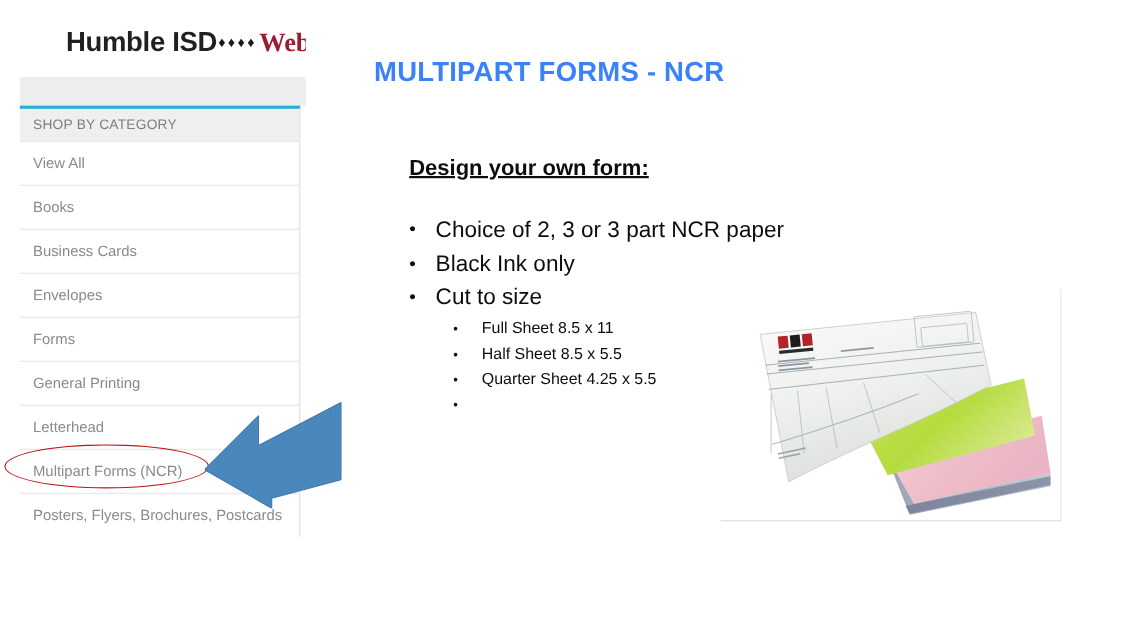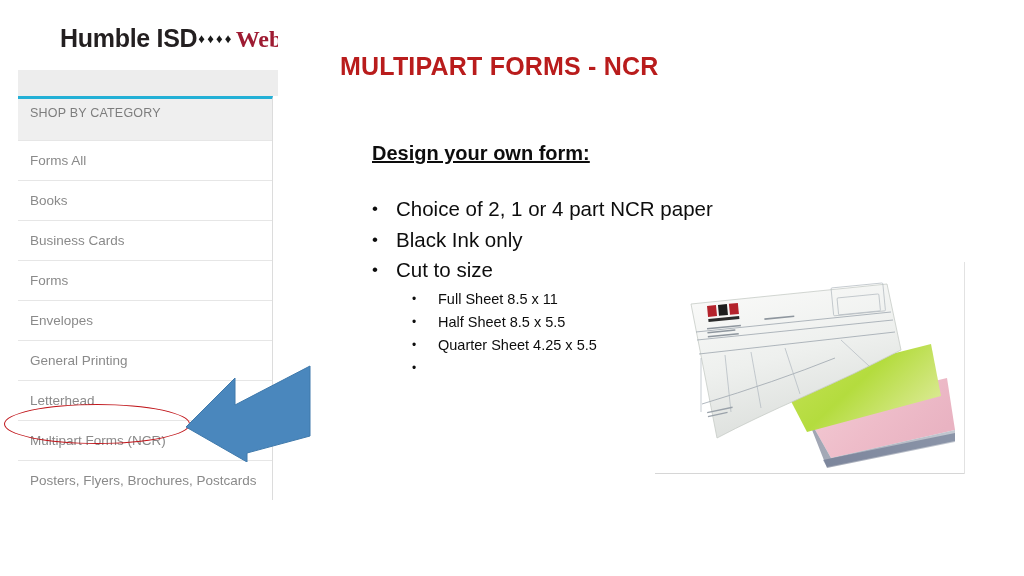--- a/index.html
+++ b/index.html
@@ -92,21 +92,21 @@
   .cat-panel {
     position: absolute;
     left: 0;
     top: 84px;
     width: 254px;
     background: #ffffff;
     border-top: 3px solid #23b0d6;
     border-right: 1px solid #dcdcdc;
   }
   .cat-title {
-    height: 41px;
+    height: 29px;
     line-height: 29px;
     padding-left: 12px;
     font-size: 12.5px;
     color: #7d7d7d;
     background: #efefef;
     letter-spacing: 0.2px;
     white-space: nowrap;
   }
   .cat-item {
     height: 39px;
@@ -142,21 +142,21 @@
     height: 104px;
   }
 
   
   #slide-title {
     position: absolute;
     left: 340px;
     top: 52px;
     font-size: 25px;
     font-weight: bold;
-    color: #b91c1c;
+    color: #3b82f6;
     letter-spacing: 0.2px;
     white-space: nowrap;
   }
 
   #subhead {
     position: absolute;
     left: 372px;
     top: 142px;
     font-size: 20px;
     font-weight: bold;
@@ -245,46 +245,46 @@
       <div class="logo-row">
         <span class="logo-isd">Humble ISD</span><span class="logo-diamonds">♦♦♦♦</span><span class="logo-w2p w2p-web">Web</span><span class="logo-w2p w2p-two">2</span><span class="logo-w2p w2p-pri">Pri</span>
       </div>
     </div>
 
     <div class="header-gap"></div>
 
     <div class="cat-panel">
       <div class="cat-title">SHOP BY CATEGORY</div>
 
-      <div class="cat-item">Forms All</div>
+      <div class="cat-item">View All</div>
       <div class="cat-item">Books</div>
       <div class="cat-item">Business Cards</div>
+      <div class="cat-item">Envelopes</div>
       <div class="cat-item">Forms</div>
-      <div class="cat-item">Envelopes</div>
       <div class="cat-item">General Printing</div>
       <div class="cat-item">Letterhead</div>
       <div class="cat-item">Multipart Forms (NCR)</div>
       <div class="cat-item">Posters, Flyers, Brochures, Postcards</div>
     </div>
   </div>
 
   <div id="highlight-ellipse"></div>
 
   <svg id="pointer-arrow" viewBox="0 0 126 104">
     <polygon points="0,69 49,20 49,47 124,8 124,78 61,95 61,104" fill="#4a87bd" stroke="#3f79ab" stroke-width="1" stroke-linejoin="round"></polygon>
   </svg>
 
   <div id="slide-title">MULTIPART FORMS - NCR</div>
 
   <div id="subhead">Design your own form:</div>
 
   <div id="main-bullets">
     <div class="main-bullet">
       <span class="bdot">•</span>
-      <span>Choice of 2, 1 or 4 part NCR paper</span>
+      <span>Choice of 2, 3 or 3 part NCR paper</span>
     </div>
     <div class="main-bullet">
       <span class="bdot">•</span>
       <span>Black Ink only</span>
     </div>
     <div class="main-bullet">
       <span class="bdot">•</span>
       <span>Cut to size</span>
     </div>
   </div>

